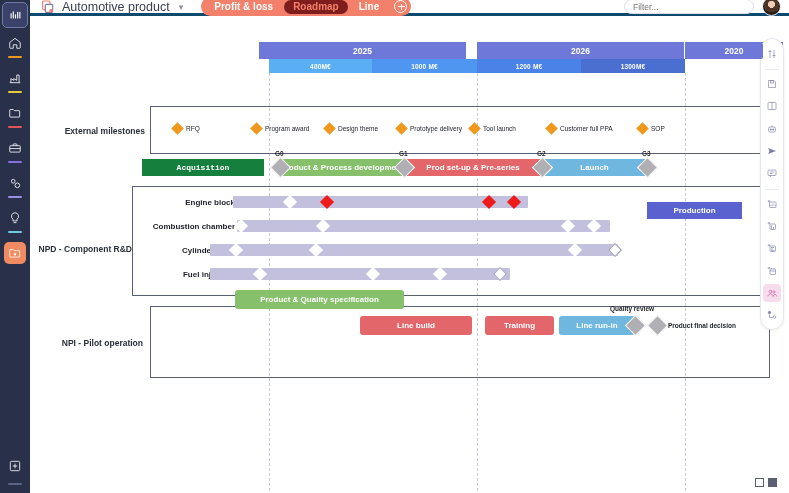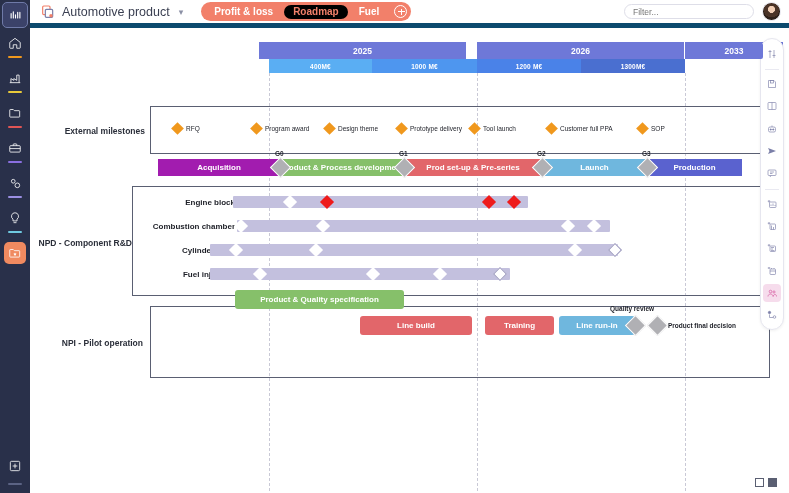--- a/index.html
+++ b/index.html
@@ -30,34 +30,34 @@
   #rail-bottom { position:absolute; bottom:8px; left:0; width:30px; display:flex; flex-direction:column; align-items:center; }
   #rail-bottom .dash { width:14px; height:2px; background:#5b6384; margin-top:6px; border-radius:1px; }
   
   #logo-box {
     position:absolute; left:2px; top:2px; width:26px; height:26px;
     background:#3b4269; border:1px solid #6f7aa8; border-radius:5px;
     display:flex; align-items:center; justify-content:center; z-index:30;
   }
   #logo-box svg { width:15px; height:15px; }
   #topbar {
-    position:absolute; left:30px; top:0; right:0; height:28px;
+    position:absolute; left:30px; top:0; right:0; height:16px;
     background:#ffffff; display:flex; align-items:center;
-    border-bottom:5px solid #0c4a6e;
+    border-bottom:3px solid #0c4a6e;
   }
   #doc-chip { display:flex; align-items:center; gap:6px; margin-left:10px; }
   #doc-chip .doc-ico { width:16px; height:16px; position:relative; }
   #doc-title { font-size:12.5px; color:#3a3f51; }
   .caret { font-size:9px; color:#8b90a5; margin-left:3px; }
   #tabs {
     margin-left:18px; height:19px; background:#f2806a; border-radius:10px;
     display:flex; align-items:center; padding:0 4px; gap:2px;
   }
   .tab { font-size:10px; color:#ffffff; font-weight:bold; padding:0 9px; height:14px; line-height:14px; border-radius:8px; white-space:nowrap; }
-  .tab.active { background:#000000; color:#f2806a; }
+  .tab.active { background:#7f1d1d; color:#f2806a; }
   .tab-add { width:13px; height:13px; border-radius:50%; border:1.3px solid #ffffff; position:relative; margin-left:4px; }
   .tab-add:before, .tab-add:after { content:""; position:absolute; background:#fff; }
   .tab-add:before { left:3px; top:5.2px; width:6.4px; height:1.3px; }
   .tab-add:after  { top:3px; left:5.5px; height:6.4px; width:1.3px; }
   #filter-wrap { margin-left:auto; display:flex; align-items:center; gap:8px; padding-right:8px; }
   #filter-input {
     width:130px; height:15px; border:1px solid #dedee8; border-radius:8px;
     font-size:8.5px; color:#9a9aa8; padding:0 8px; font-family:inherit; outline:none; background:#fff;
   }
   #avatar { width:19px; height:19px; border-radius:50%;
@@ -200,38 +200,38 @@
         <circle cx="16.5" cy="17.5" r="2.6" fill="#f2806a"></circle>
       </svg>
     </span>
     <span id="doc-title">Automotive product</span>
     <span class="caret">▾</span>
   </div>
 
   <div id="tabs">
     <div class="tab">Profit &amp; loss</div>
     <div class="tab active">Roadmap</div>
-    <div class="tab">Fuel</div>
+    <div class="tab">Line</div>
     <div class="tab-add"></div>
   </div>
 
   <div id="filter-wrap">
     <input id="filter-input" placeholder="Filter..." style="">
     <div id="avatar"></div>
   </div>
 </div>
 
 <div id="edge-strip"></div>
 
 <div id="canvas">
   <div id="plot">
       <div id="year-header" style="left: 0px; width: 759px;">
         <div class="year-cell" style="left: 229px; width: 208px; position: absolute; height: 17px; text-align: center;">2025</div>
         <div class="year-cell" style="left: 447px; width: 208px; position: absolute; height: 17px;">2026</div>
-        <div class="year-cell" style="left: 655px; width: 99px; position: absolute; height: 17px;">2033</div>
+        <div class="year-cell" style="left: 655px; width: 99px; position: absolute; height: 17px;">2020</div>
       </div>
       <div class="vdiv" style="left: 239px;"></div>
       <div class="vdiv" style="left: 447px;"></div>
       <div class="vdiv" style="left: 655px;"></div>
       <div id="budget-row" style="left: 0px; width: 759px;">
         <div class="budget-seg" style="left: 239px; width: 103px; background: rgb(90, 174, 243);">400M€</div>
         <div class="budget-seg" style="left: 342px; width: 105px; background: rgb(78, 150, 239);">1000 M€</div>
         <div class="budget-seg" style="left: 447px; width: 104px; background: rgb(74, 130, 232);">1200 M€</div>
         <div class="budget-seg" style="left: 551px; width: 104px; background: rgb(74, 111, 208);">1300M€</div>
       </div>
@@ -259,36 +259,36 @@
       </div>
       <div class="ms-item" style="left: 517px; top: 96px;">
         <span class="ms-d diamond" style="background: rgb(240, 152, 29);"></span>
         <span class="ms-label">Customer full PPA</span>
       </div>
       <div class="ms-item" style="left: 608px; top: 96px;">
         <span class="ms-d diamond" style="background: rgb(240, 152, 29);"></span>
         <span class="ms-label">SOP</span>
       </div>
       <div id="phase-bar" style="left: 0px; top: 131px; width: 759px;">
-        <div class="phase-seg" style="left: 128px; width: 122px; background: #a21caf;">Acquisition</div>
+        <div class="phase-seg" style="left: 112px; width: 122px; background: #15803d; font-family: Liberation Mono, monospace;">Acquisition</div>
         <div class="phase-seg" style="left: 250px; width: 124px; background: rgb(134, 192, 106);">Product &amp; Process development</div>
         <div class="phase-seg" style="left: 512px; width: 105px; background: rgb(111, 183, 222);">Launch</div>
         <div class="phase-seg" style="left: 374px; width: 138px; background: rgb(226, 102, 106);">Prod set-up &amp; Pre-series</div>
-        <div class="phase-seg" style="left: 617px; width: 95px; background: rgb(90, 98, 207);">Production</div>
+        <div class="phase-seg" style="left: 617px; width: 95px; background: rgb(90, 98, 207); margin-top: 43px;">Production</div>
         <div class="gate" style="left: 243px;"></div>
         <div class="gate-label" style="left: 245px;">G0</div>
         <div class="gate" style="left: 367px;"></div>
         <div class="gate-label" style="left: 369px;">G1</div>
         <div class="gate" style="left: 505px;"></div>
         <div class="gate-label" style="left: 507px;">G2</div>
         <div class="gate" style="left: 610px;"></div>
         <div class="gate-label" style="left: 612px;">G3</div>
       </div>
       <div class="section-box" style="left: 102px; top: 158px; width: 638px; height: 110px;"></div>
-      <div class="row-label" style="left: 2px; top: 210px; width: 100px;">NPD - Component R&amp;D</div>
+      <div class="row-label" style="left: 2px; top: 216px; width: 100px;">NPD - Component R&amp;D</div>
       <div class="npd-label" style="left: 90px; top: 170px; width: 115px;">Engine block</div>
       <div class="npd-bar" style="left: 203px; width: 295px; top: 168px; background: rgb(195, 192, 222);"></div>
       <div class="npd-d white" style="left: 255px; top: 169px;"></div>
       <div class="npd-d red" style="left: 292px; top: 169px;"></div>
       <div class="npd-d red" style="left: 454px; top: 169px;"></div>
       <div class="npd-d red" style="left: 479px; top: 169px;"></div>
       <div class="npd-label" style="left: 90px; top: 194px; width: 115px;">Combustion chamber</div>
       <div class="npd-bar" style="left: 207px; width: 373px; top: 192px; background: rgb(195, 192, 222);"></div>
       <div class="npd-d white" style="left: 206px; top: 193px;"></div>
       <div class="npd-d white" style="left: 288px; top: 193px;"></div>

